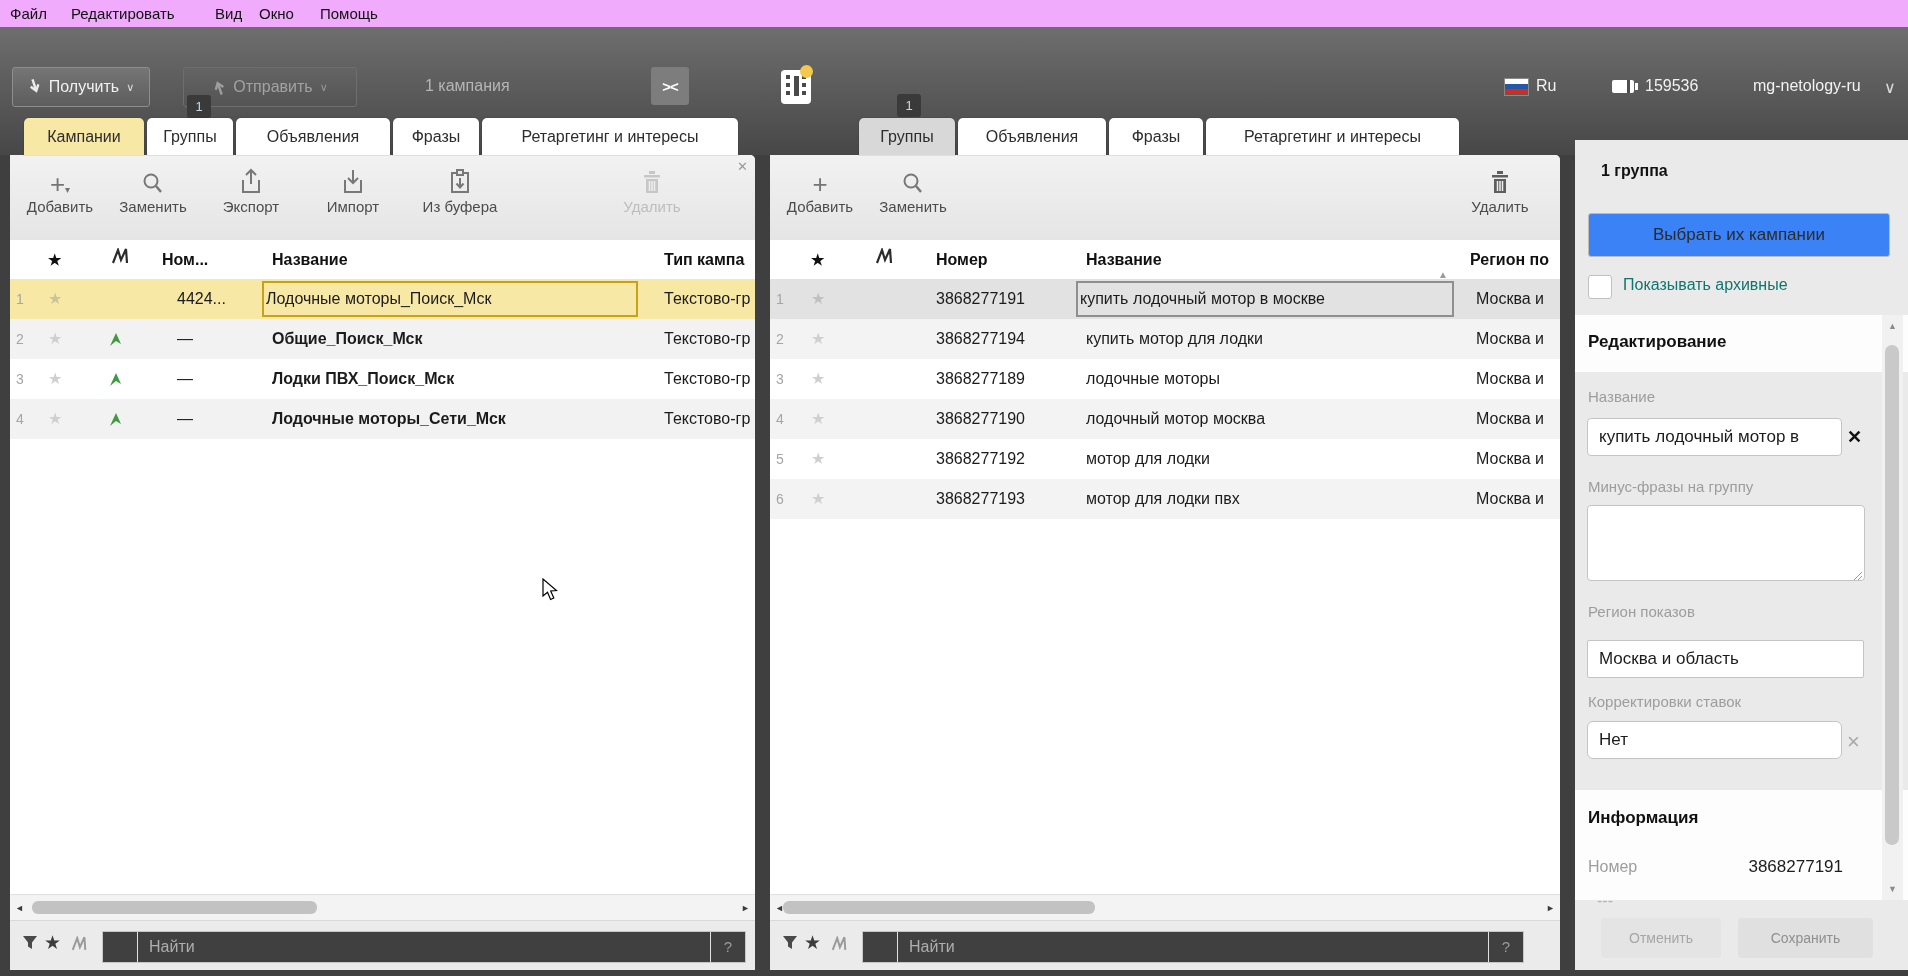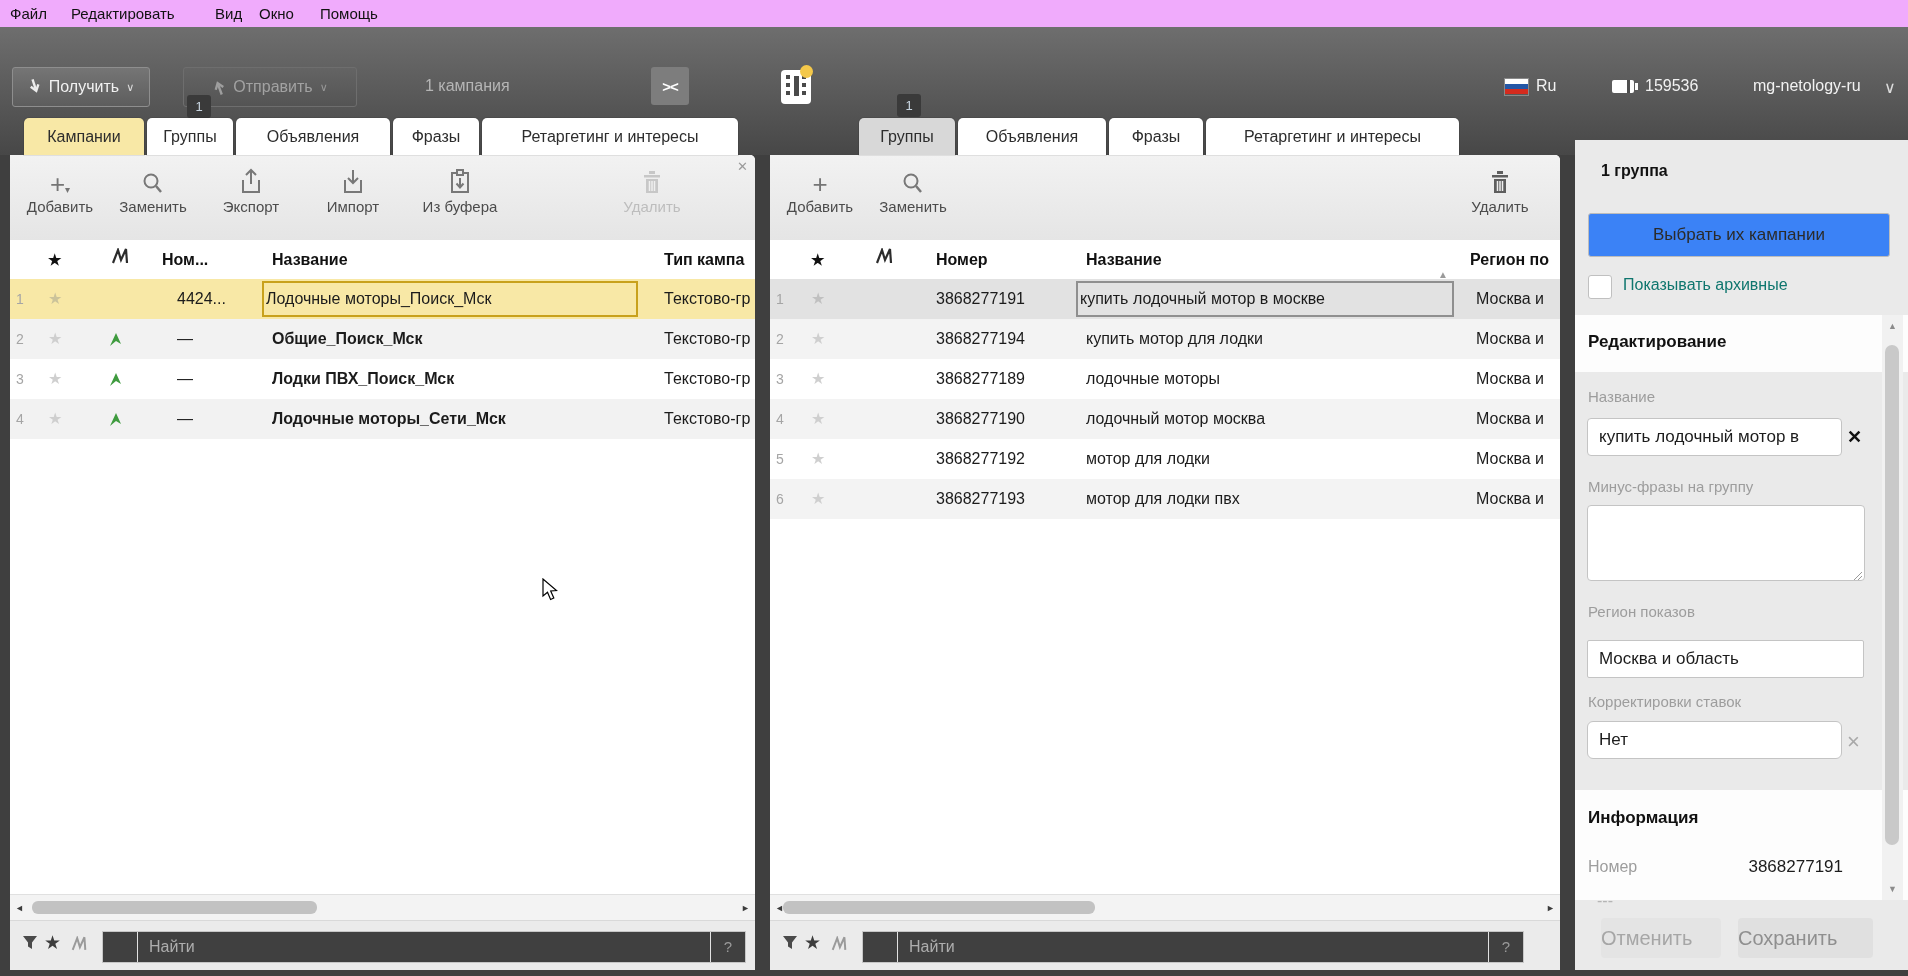--- a/index.html
+++ b/index.html
@@ -87,22 +87,22 @@
   .sb-sect{position:absolute;left:13px;font-size:17px;font-weight:bold;color:#111;}
   .sb-lbl{position:absolute;left:13px;font-size:15px;color:#9d9d9d;}
   .sb-input{position:absolute;left:12px;height:36px;background:#fff;border:1px solid #c4c4c4;
             border-radius:4px;line-height:36px;padding-left:11px;font-size:17px;color:#1c1c1c;
             white-space:nowrap;overflow:hidden;}
   .sb-x{position:absolute;font-size:18px;}
   .sb-area{position:absolute;left:12px;top:365px;width:276px;height:74px;background:#fff;
            border:1px solid #c4c4c4;border-radius:4px;}
   .sb-info-lbl{position:absolute;left:13px;font-size:16px;color:#9d9d9d;}
   .sb-info-val{position:absolute;font-size:17px;color:#1c1c1c;}
-  .sb-footbtn{position:absolute;top:778px;height:40px;border-radius:4px;text-align:left;
-              line-height:40px;font-size:20px;}
+  .sb-footbtn{position:absolute;top:778px;height:40px;border-radius:4px;text-align:center;
+              line-height:40px;font-size:14px;}
   .vtrack{position:absolute;left:307px;top:175px;width:21px;height:585px;background:#f1f1f1;}
   .vthumb{position:absolute;left:3px;top:30px;width:14px;height:500px;background:#c9c9c9;border-radius:7px;}
   .varrow{position:absolute;left:0;width:21px;text-align:center;font-size:9px;color:#8b8b8b;}
   .hbar{position:absolute;height:5px;background:#b9b9b9;border-radius:2px;}
   .sort-asc{position:absolute;font-size:10px;color:#9a9a9a;}
 </style>
 </head>
 <body>
 
 <div class="abs menubar">

